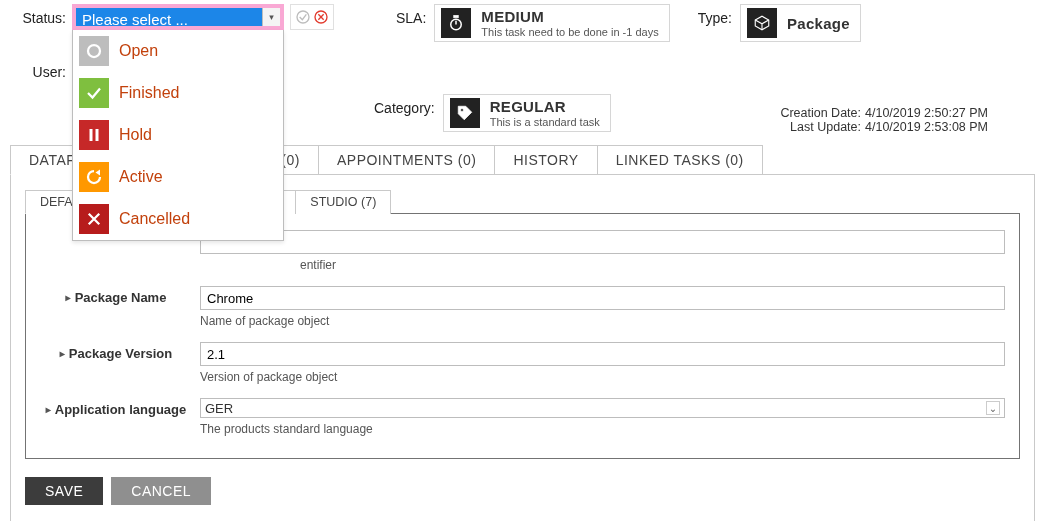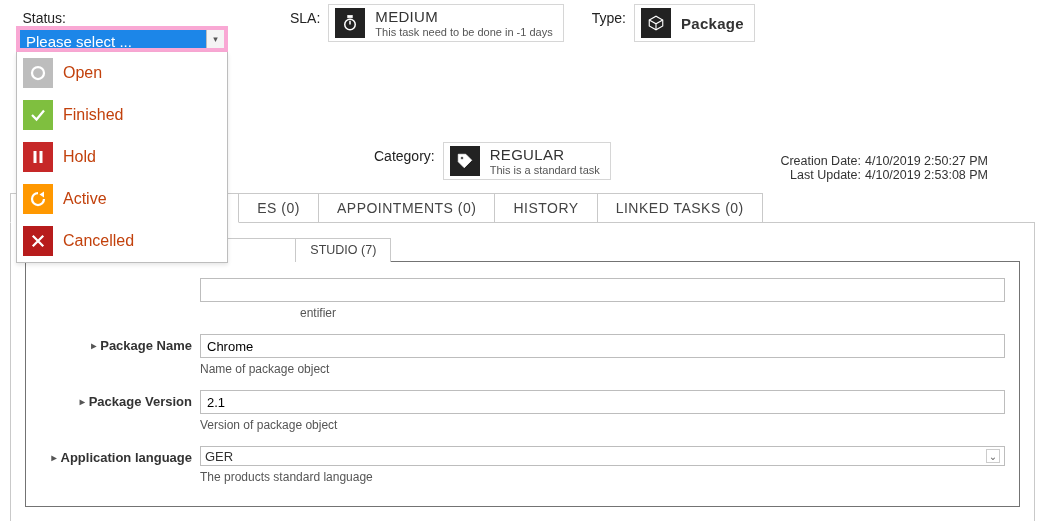--- a/index.html
+++ b/index.html
@@ -131,21 +131,21 @@
     gap: 10px;
     min-height: 38px;
   }
   .infobox .bigicon {
     width: 30px; height: 30px;
     background: #222;
     display:flex; align-items:center; justify-content:center;
     color:#fff;
   }
   .infobox .bigicon svg { width:18px; height:18px; fill:#fff; stroke:#fff;}
-  .infobox .txts .t1 { font-size: 15px; font-weight: normal; letter-spacing: .3px;}
+  .infobox .txts .t1 { font-size: 15px; font-weight: bold; letter-spacing: .3px;}
   .infobox .txts .t2 { font-size: 11px; color: #555; margin-top: 1px;}
 
   .row2 {
     display: flex;
     align-items: flex-start;
     margin-top: 14px;
   }
   .cat-block { margin-left: 34px; display:flex; }
 
   .dates {
@@ -214,21 +214,21 @@
 
   .form-row {
     display: flex;
     align-items: flex-start;
     margin-bottom: 14px;
     position: relative;
     z-index: 1;
   }
   .form-row .fl {
     width: 160px;
-    text-align: right;
+    text-align: center;
     font-size: 13px;
     font-weight: bold;
     color: #333;
     padding-top: 4px;
     padding-right: 8px;
   }
   .form-row .fl::before {
     content: "▸";
     font-size: 10px;
     color: #555;
@@ -284,21 +284,21 @@
   .dd-inner::-webkit-scrollbar { width: 14px; }
   .dd-inner::-webkit-scrollbar-track { background: #f0f0f0; }
   .dd-inner::-webkit-scrollbar-thumb { background: #c4c4c4; }
 </style>
 </head>
 <body>
 
 <div class="top-area">
   <div class="row1">
     <div>
-      <div style="display:flex;flex-direction:column;">
+      <div style="display:flex;">
         <div class="field-label status-label">Status:</div>
         <div class="status-block">
           <div class="combo">
             <div class="sel">Please select ...</div>
             <div class="arrow">▾</div>
           </div>
           <div class="dropdown">
             <div class="dd-inner">
               <div class="dd-item">
                 <span class="sq gray">
@@ -469,14 +469,18 @@
           <div class="tselect">
             <span>GER</span>
             <span class="sarrow">⌄</span>
           </div>
           <div class="hint">The products standard language</div>
         </div>
       </div>
 
     </div>
 
+    <div class="btnbar">
+      <button class="btn save">SAVE</button>
+      <button class="btn cancel">CANCEL</button>
+    </div>
   </div>
 </div>
 
 </body></html>

